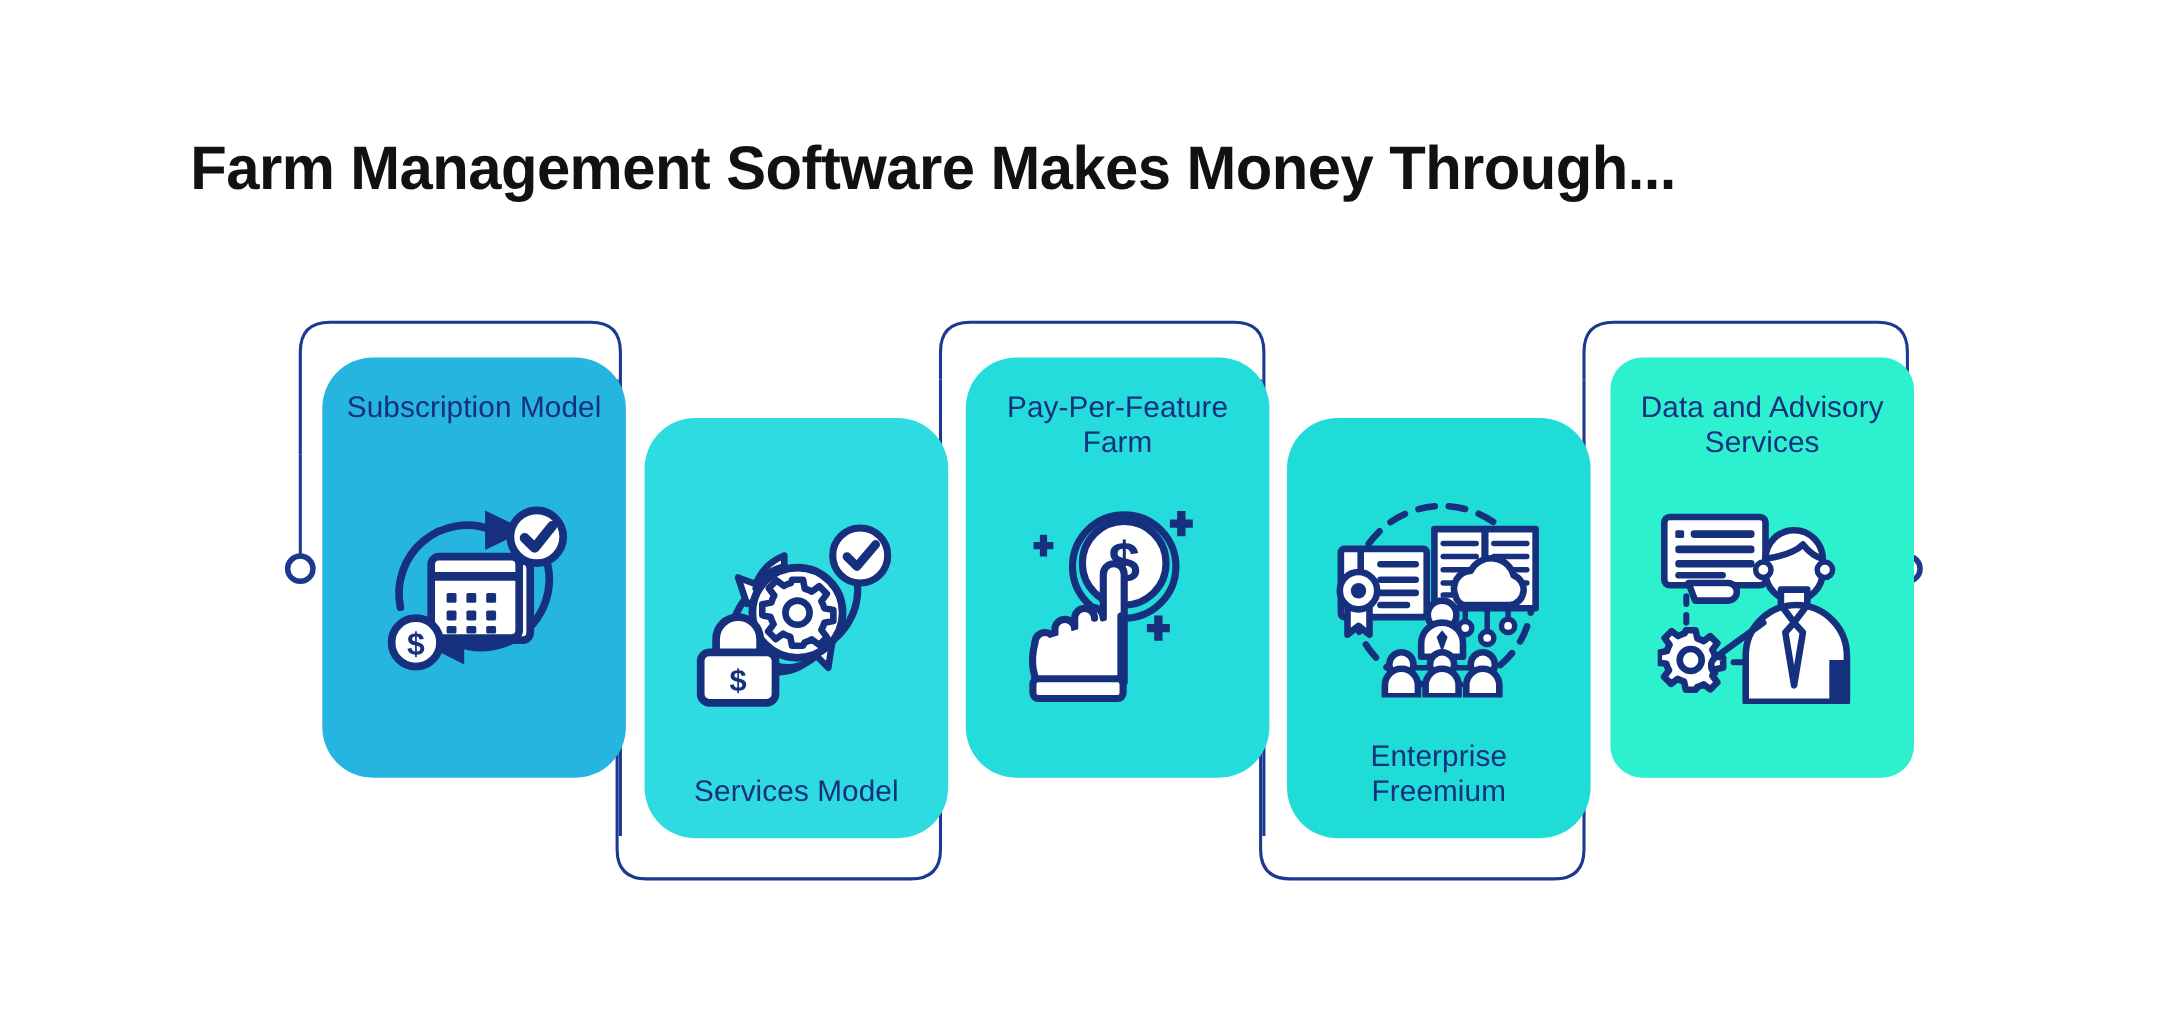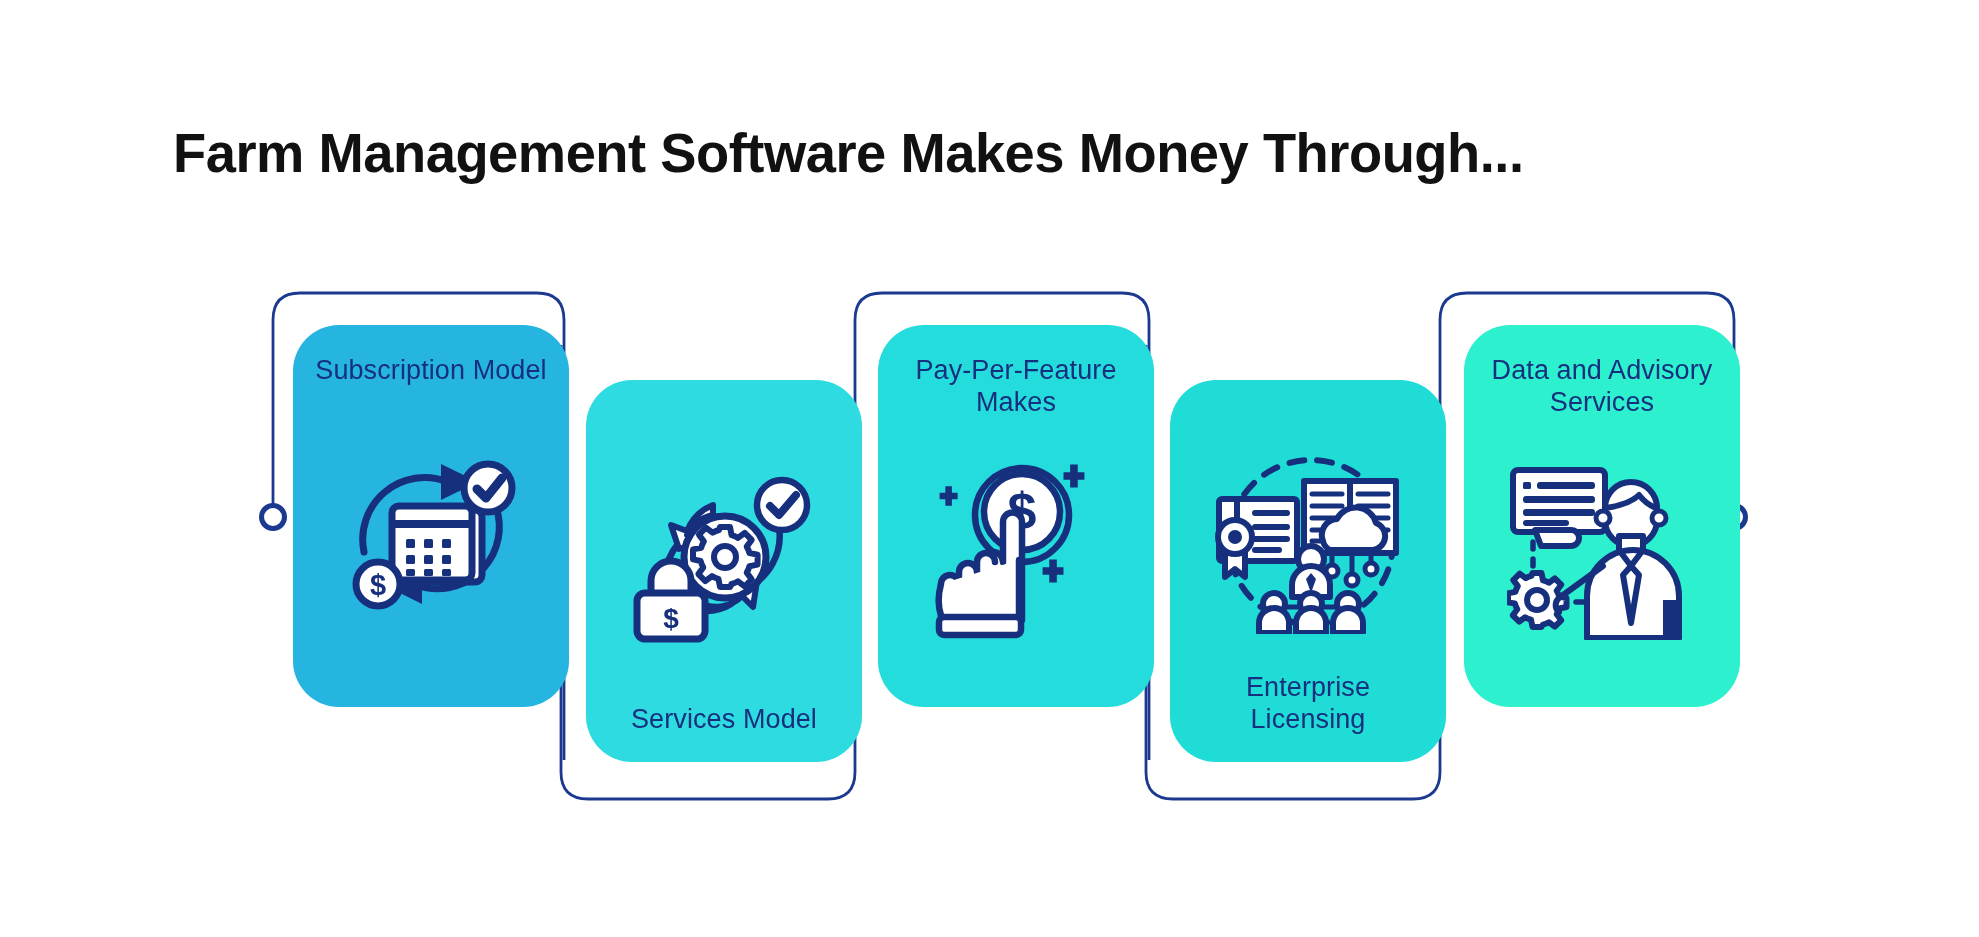--- a/index.html
+++ b/index.html
@@ -175,21 +175,21 @@
             <path d="M22 128 v-14 a20 20 0 0 1 40 0 v14" fill="#ffffff" stroke="#16307e" stroke-width="7"></path>
             <rect x="8" y="126" width="68" height="46" rx="8" fill="#ffffff" stroke="#16307e" stroke-width="7"></rect>
             <text x="42" y="161" text-anchor="middle" font-family="'Liberation Sans',sans-serif" font-size="28" font-weight="bold" fill="#16307e">$</text>
           </svg>
         </div>
       </div>
     </div>
 
     <div class="card-slot" style="left:862px; top:325px;">
       <div class="card up" style="background:#24dcdc;">
-        <div class="card-label">Pay-Per-Feature Makes</div>
+        <div class="card-label">Pay-Per-Feature Farm</div>
         <div class="icon-box">
           <svg width="190" height="185" viewBox="0 0 190 185">
 
             <g fill="#16307e">
               <path d="M24 44 h7 v-8 h8 v8 h7 v8 h-7 v8 h-8 v-8 h-7 z" transform="translate(-6,-2) scale(0.82) translate(6,2)"></path>
               <path d="M150 16 h7 v-8 h8 v8 h7 v8 h-7 v8 h-8 v-8 h-7 z" transform="scale(0.95)"></path>
               <path d="M128 116 h7 v-8 h8 v8 h7 v8 h-7 v8 h-8 v-8 h-7 z" transform="scale(0.95)"></path>
             </g>
 
             <circle cx="101" cy="58" r="47" fill="none" stroke="#16307e" stroke-width="6.5"></circle>
@@ -206,21 +206,21 @@
             </g>
 
             <rect x="18" y="160" width="82" height="18" rx="5" fill="#ffffff" stroke="#16307e" stroke-width="6.5"></rect>
           </svg>
         </div>
       </div>
     </div>
 
     <div class="card-slot" style="left:1154px; top:380px;">
       <div class="card down" style="background:#20dcd6;">
-        <div class="card-label">Enterprise Licensing</div>
+        <div class="card-label">Enterprise Freemium</div>
         <div class="icon-box">
           <svg width="195" height="185" viewBox="0 0 195 185">
 
             <circle cx="100" cy="93" r="82" fill="none" stroke="#16307e" stroke-width="6" stroke-dasharray="15 13" stroke-linecap="round"></circle>
 
             <g>
               <path d="M93 32 h46 v72 h-46 z" fill="#ffffff" stroke="#16307e" stroke-width="6" stroke-linejoin="round"></path>
               <path d="M139 32 h46 v72 h-46 z" fill="#ffffff" stroke="#16307e" stroke-width="6" stroke-linejoin="round"></path>
               <path d="M139 32 v72" stroke="#16307e" stroke-width="6"></path>
               <g stroke="#16307e" stroke-width="5" stroke-linecap="round">
@@ -286,21 +286,21 @@
               <path d="M85 184 v-10 a15 15 0 0 1 30 0 v10 z"></path>
               <circle cx="137" cy="155" r="11"></circle>
               <path d="M122 184 v-10 a15 15 0 0 1 30 0 v10 z"></path>
             </g>
           </svg>
         </div>
       </div>
     </div>
 
     <div class="card-slot" style="left:1448px; top:325px;">
-      <div class="card up" style="background:#2df0cf;">
+      <div class="card up" style="background:#2df0cf;border-radius:29px;">
         <div class="card-label">Data and Advisory Services</div>
         <div class="icon-box">
           <svg width="190" height="180" viewBox="0 0 190 180">
 
             <rect x="6" y="10" width="92" height="62" rx="5" fill="#ffffff" stroke="#16307e" stroke-width="6"></rect>
             <g fill="#16307e">
               <rect x="16" y="22" width="8" height="7" rx="1.5"></rect>
               <rect x="30" y="22" width="58" height="7" rx="3"></rect>
               <rect x="16" y="36" width="72" height="7" rx="3"></rect>
               <rect x="16" y="49" width="72" height="7" rx="3"></rect>

